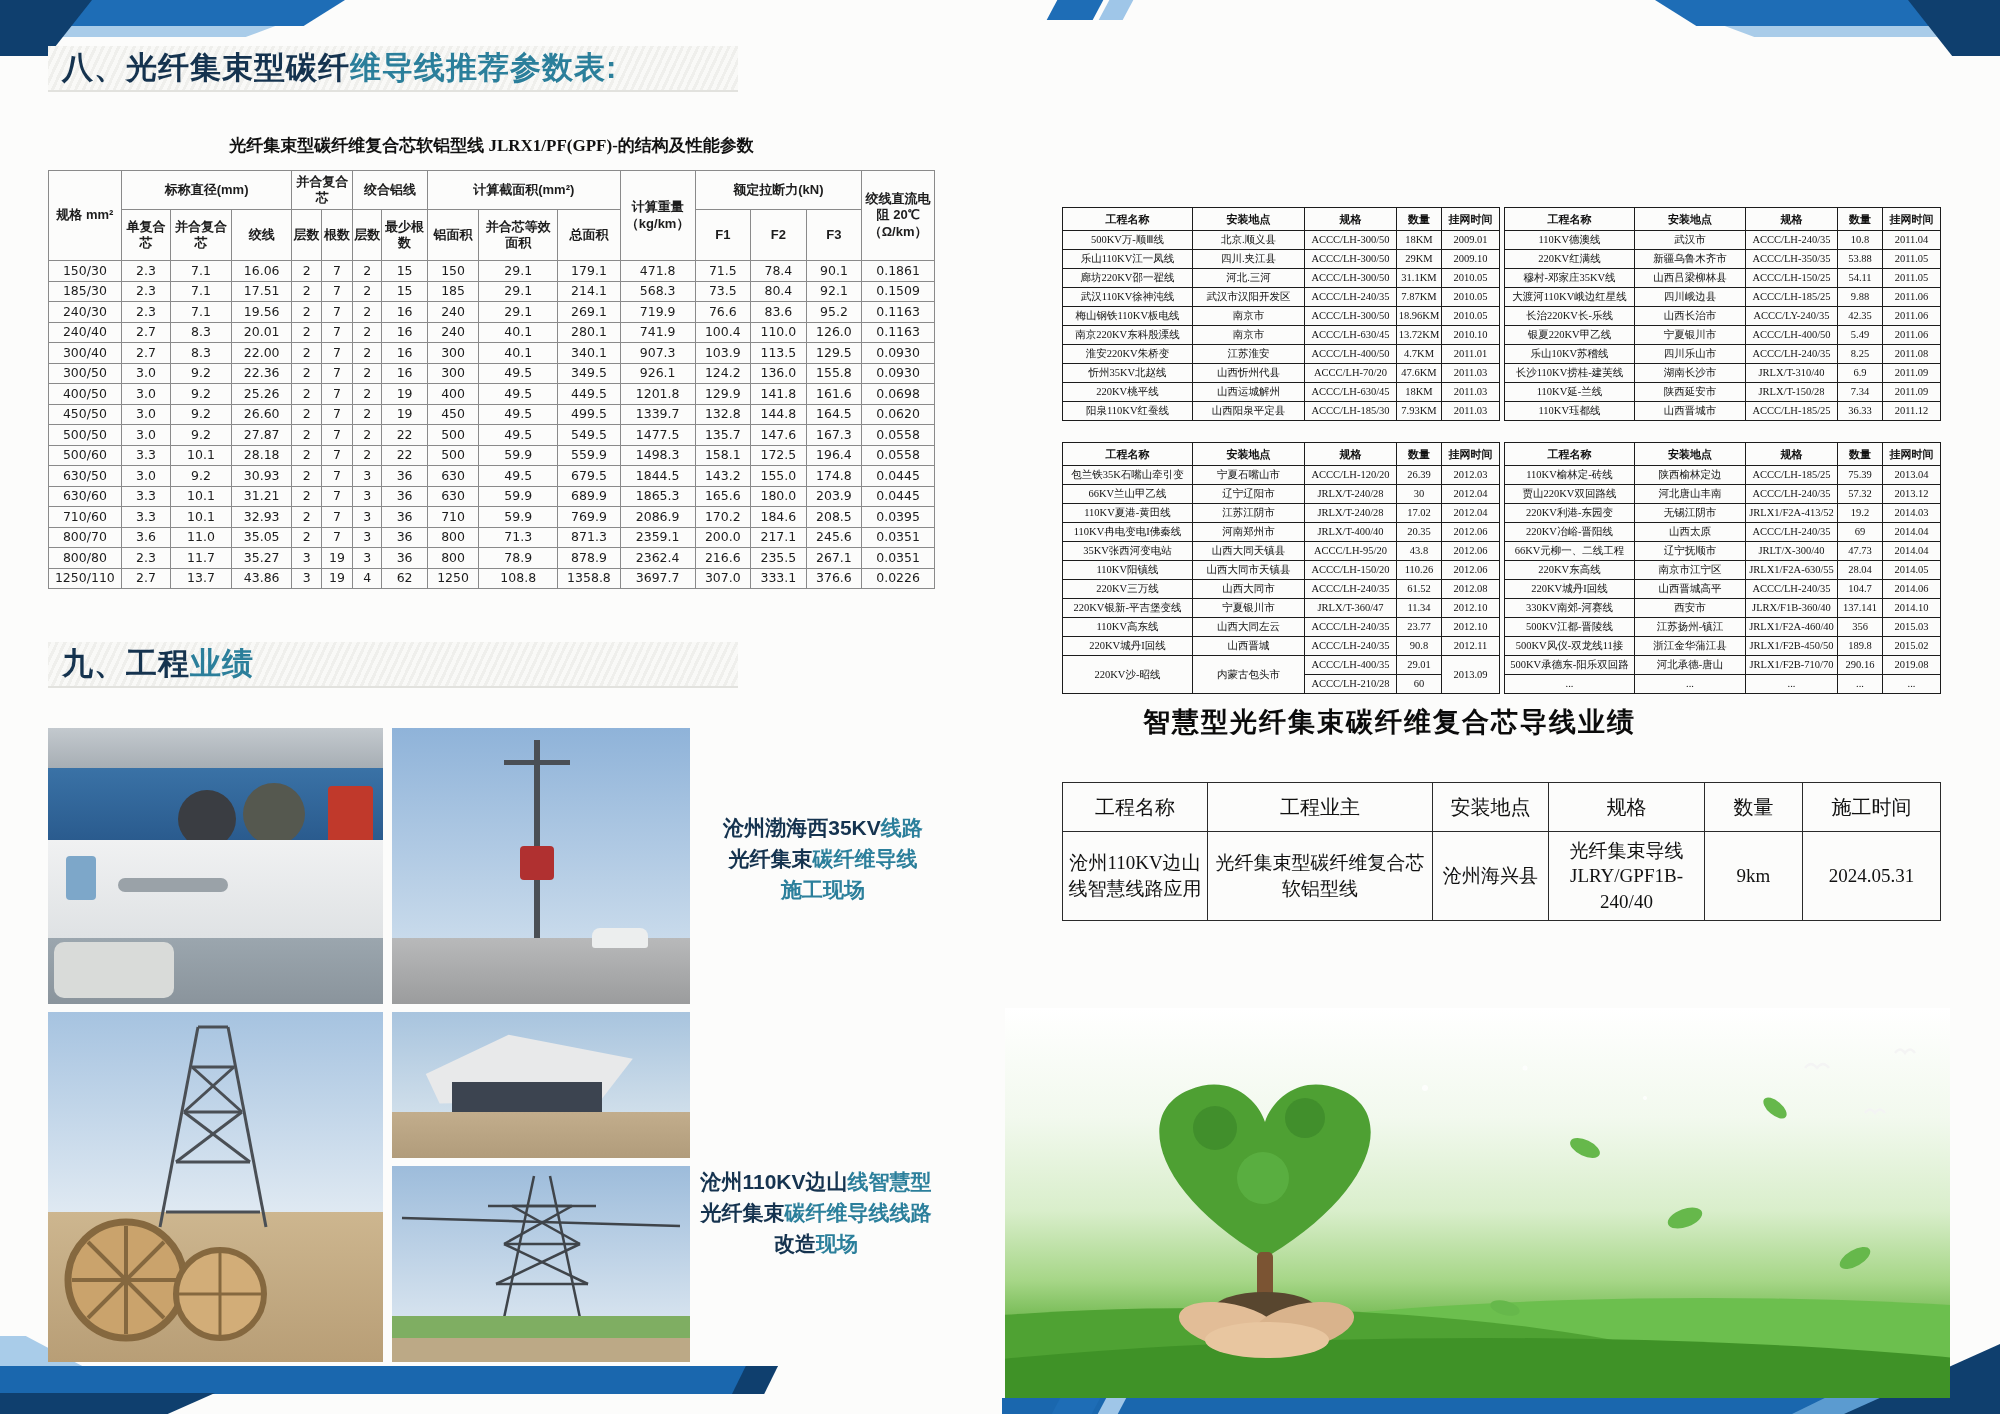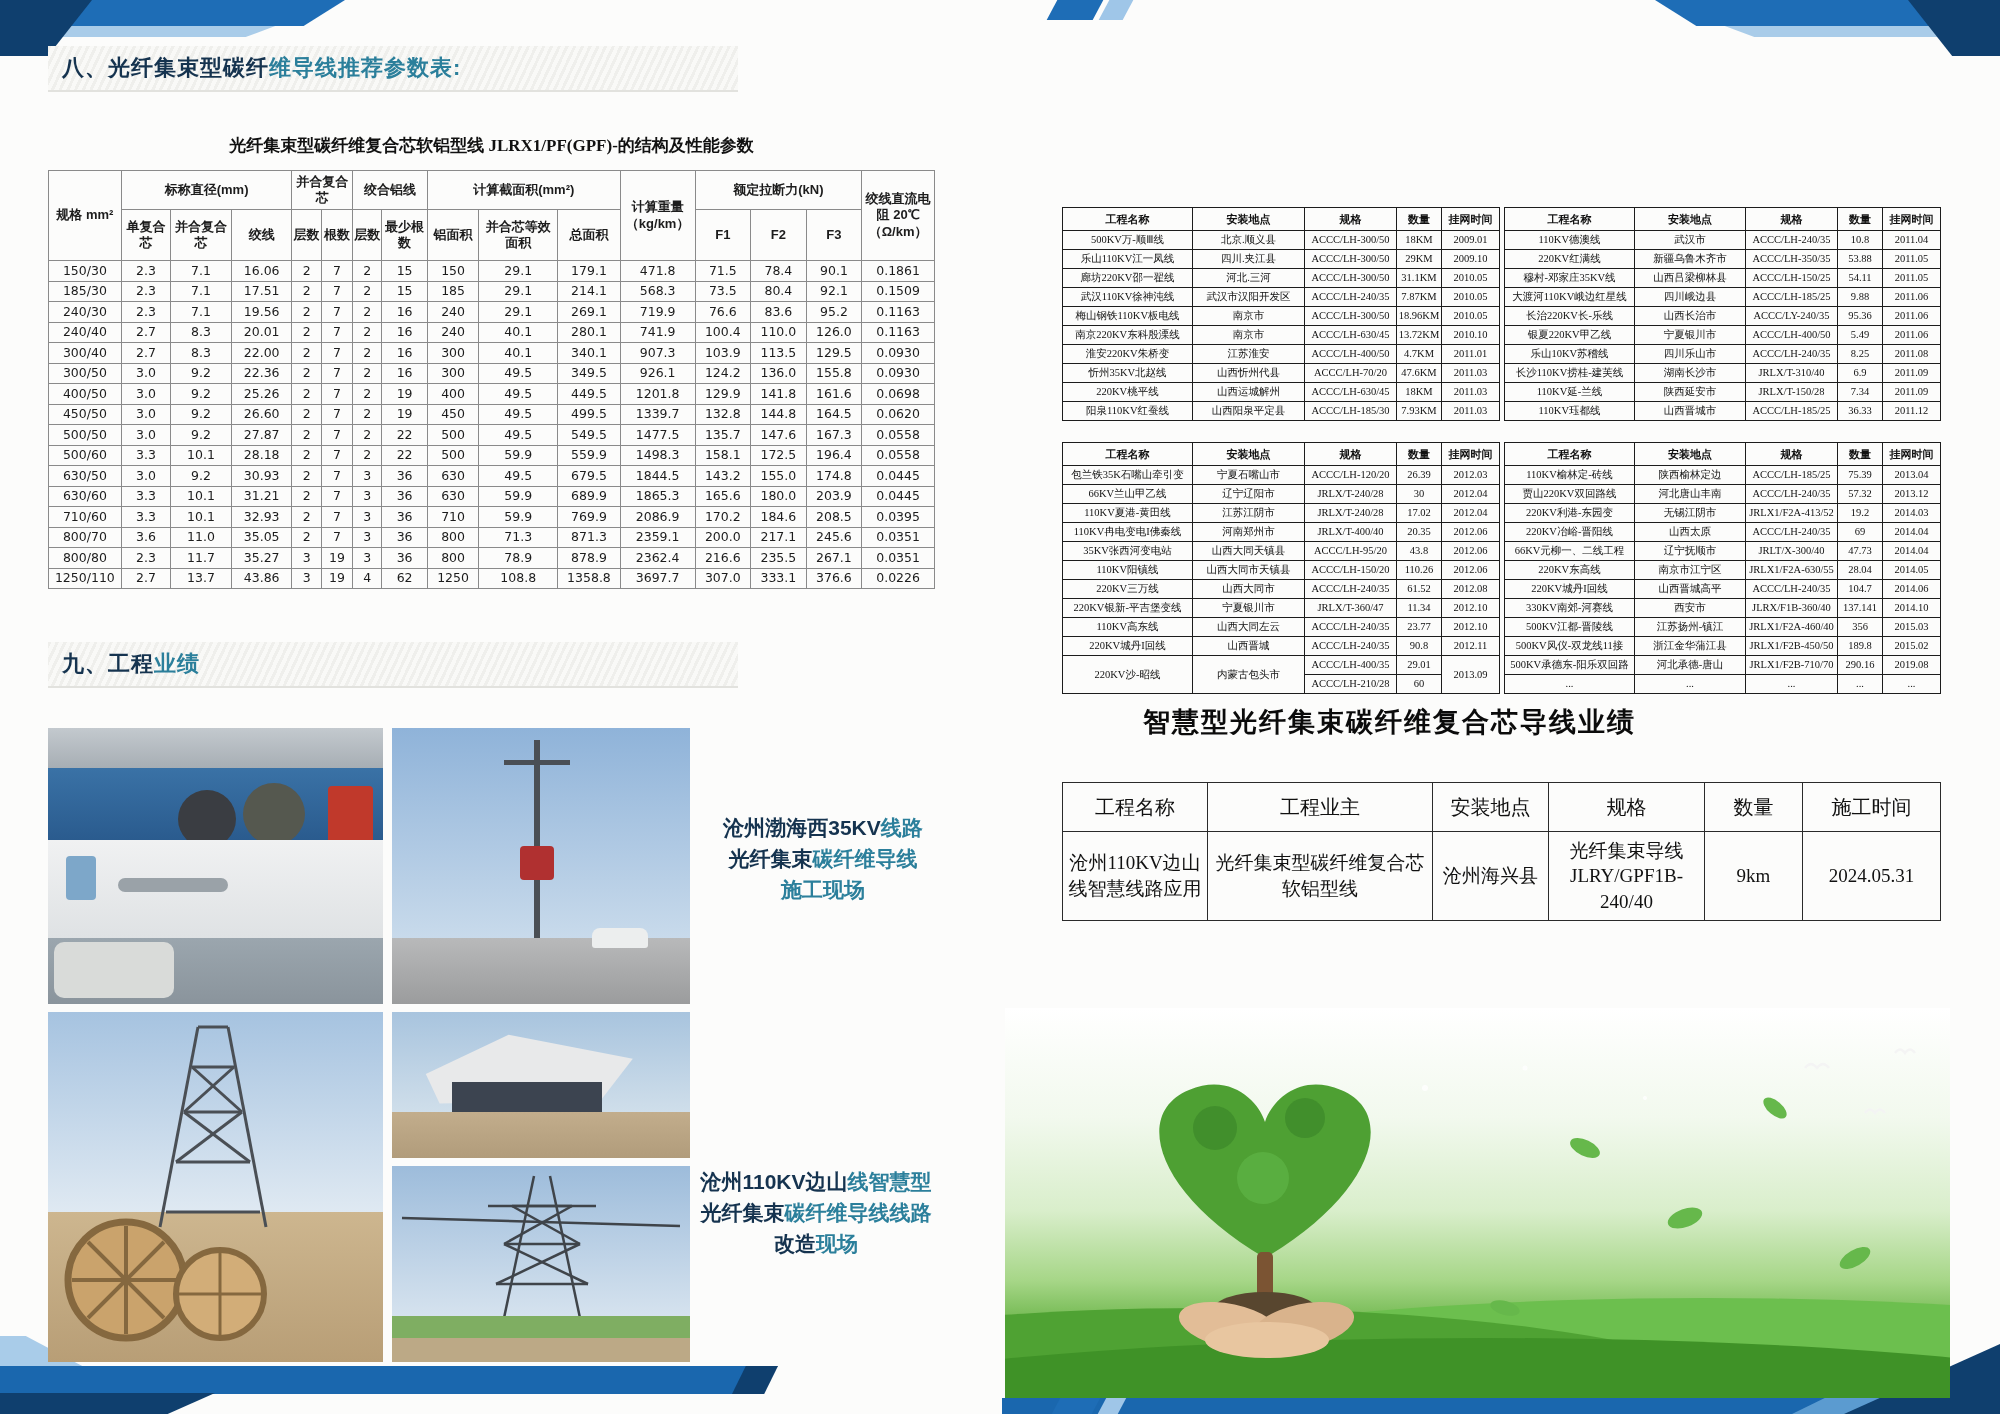--- a/index.html
+++ b/index.html
@@ -22,21 +22,21 @@
   .bl-dark{left:0;top:1393px;width:215px;height:21px;background:#0f3f6e;clip-path:polygon(0 0,100% 0,78% 100%,0 100%);}
   .br-band{left:1002px;top:1398px;width:998px;height:16px;background:#1a67ae;}
   .br-dark{right:0;top:1344px;width:156px;height:70px;background:#0f3f6e;clip-path:polygon(100% 0,100% 100%,0 100%);}
   .br-mid{right:118px;top:1370px;width:90px;height:44px;background:#5b9bd0;clip-path:polygon(100% 0,100% 100%,0 100%);}
 
   
   .secbar{position:absolute;left:48px;width:690px;height:46px;
     background:repeating-linear-gradient(115deg,#efefec 0 3px,#f9f9f7 3px 7px);
     display:flex;align-items:center;padding-left:14px;box-sizing:border-box;
     border-bottom:2px solid #e2e2de;}
-  .secbar .t{font-size:22px;font-weight:bold;letter-spacing:1px;}
+  .secbar .t{font-size:31px;font-weight:bold;letter-spacing:1px;}
   .navy{color:#15334f;} .teal{color:#2b7f9b;}
 
   
   .tbl-caption{position:absolute;left:48px;top:134px;width:887px;text-align:center;
     font-family:"Liberation Serif",serif;font-weight:bold;font-size:17px;color:#111;}
   table{border-collapse:collapse;table-layout:fixed;}
   .param-table{position:absolute;left:48px;top:170px;width:887px;
     font-size:12.5px;color:#1c1c1c;}
   .param-table th,.param-table td{border:1px solid #8a8a8a;text-align:center;vertical-align:middle;
     padding:0 1px;line-height:1.25;}
@@ -672,21 +672,21 @@
           <td>大渡河110KV峨边红星线</td>
           <td>四川峨边县</td>
           <td>ACCC/LH-185/25</td>
           <td>9.88</td>
           <td>2011.06</td>
         </tr>
         <tr>
           <td>长治220KV长-乐线</td>
           <td>山西长治市</td>
           <td>ACCC/LY-240/35</td>
-          <td>95.36</td>
+          <td>42.35</td>
           <td>2011.06</td>
         </tr>
         <tr>
           <td>银夏220KV甲乙线</td>
           <td>宁夏银川市</td>
           <td>ACCC/LH-400/50</td>
           <td>5.49</td>
           <td>2011.06</td>
         </tr>
         <tr>

